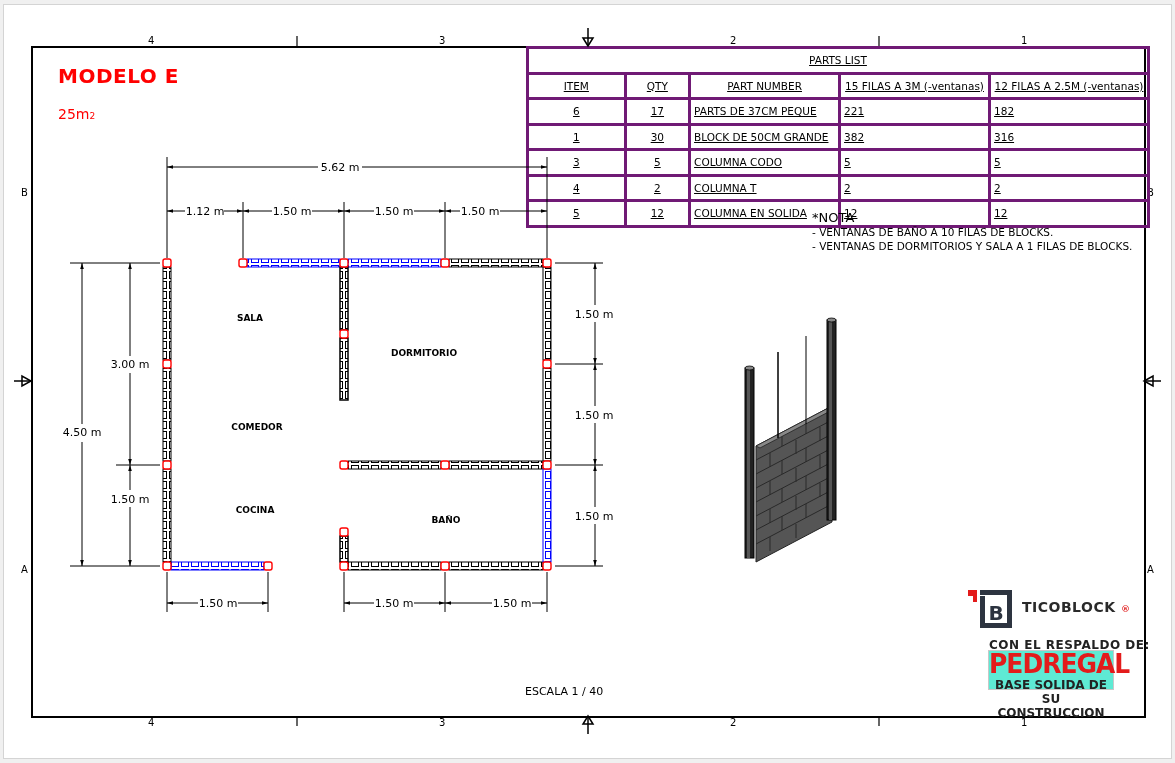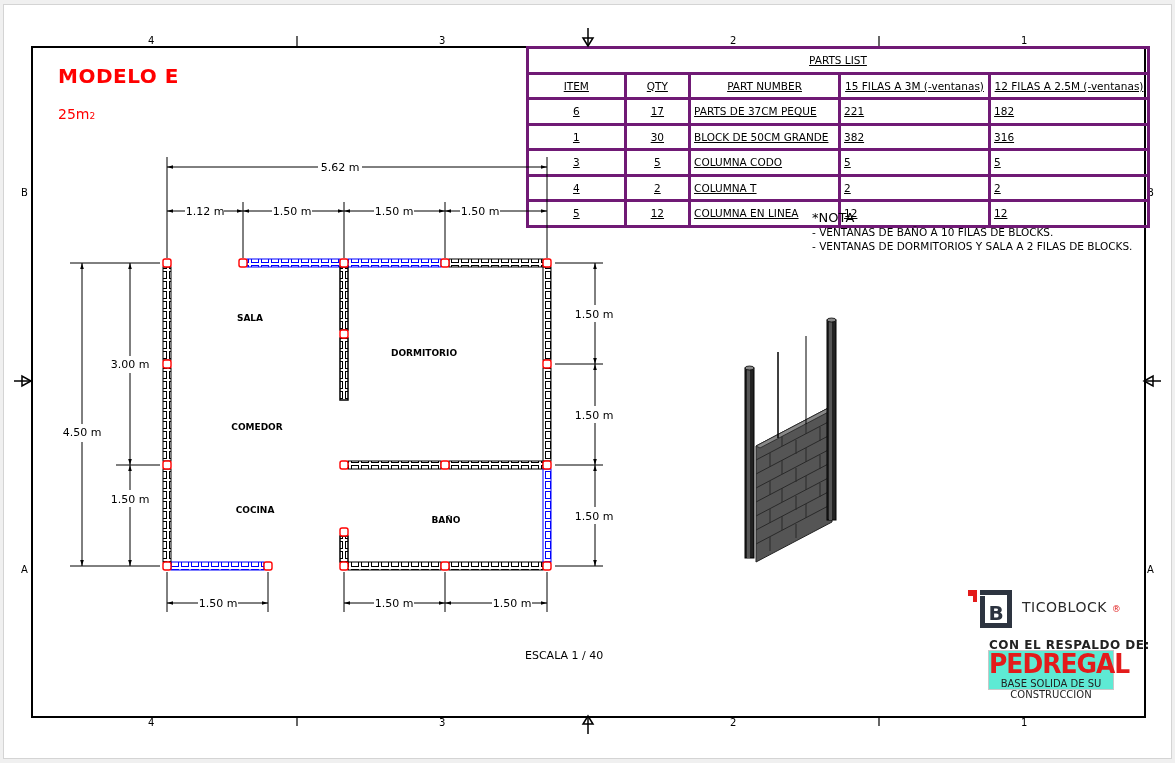--- a/index.html
+++ b/index.html
@@ -9,27 +9,27 @@
   .zone-label { position:absolute; font-size:10px; color:#000; font-family:"DejaVu Sans", sans-serif; }
   .title { position:absolute; left:58px; top:64px; color:#ff0000; font-weight:bold; font-size:20px; font-family:"DejaVu Sans", sans-serif; letter-spacing:0.5px; }
   .subtitle { position:absolute; left:58px; top:106px; color:#ff0000; font-weight:normal; font-size:14px; }
   .subtitle sub { font-size:9px; vertical-align:baseline; }
   table.parts { position:absolute; left:526px; top:46px; border-collapse:collapse; font-size:10.5px; font-family:"DejaVu Sans", sans-serif; }
   table.parts td, table.parts th { border:3px solid #701a75; padding:4px 3px; height:14.5px; font-weight:normal; white-space:nowrap;text-decoration:underline; }
   table.parts th.caption-cell { text-align:center; }
   .c { text-align:center; }
   .nota { position:absolute; left:812px; top:171px; font-size:10.5px; line-height:14px;margin-top:40px; }
   .nota .nt { font-size:13px; }
-  .escala { position:absolute; left:525px; top:649px; font-size:11px; }
-  .tico-name { position:absolute; left:1022px; top:599px; font-weight:normal; font-size:14px; color:#2a2a2a; letter-spacing:0.5px; }
+  .escala { position:absolute; left:525px; top:685px; font-size:11px; }
+  .tico-name { position:absolute; left:1022px; top:599px; font-weight:bold; font-size:14px; color:#2a2a2a; letter-spacing:0.5px; }
   .tico-name .reg { color:#e02020; font-size:9px; }
   .respaldo { position:absolute; left:989px; top:638px; font-size:12px; font-weight:bold; color:#222; letter-spacing:0.5px; }
   .pedregal-box { position:absolute; left:988px; top:650px; width:124px; height:38px; border:1px solid #c8c8c8; background:#5eead4; }
   .pedregal { position:absolute; left:0; top:0; width:124px; text-align:center; color:#e31b1b; font-weight:bold; font-size:25px; font-family:"DejaVu Sans", sans-serif; letter-spacing:-1px; line-height:28px; transform:scaleY(1.05); }
-  .pedregal-sub { position:absolute; left:0; top:27px; width:124px; text-align:center; font-size:10px; font-weight:normal; color:#222; }
+  .pedregal-sub { position:absolute; left:0; top:27px; width:124px; text-align:center; font-size:12px; font-weight:bold; color:#222; }
   svg.plan { position:absolute; left:0; top:0; }
   .dim { font-size:11px; font-family:"DejaVu Sans", sans-serif; }
   .room { font-size:9px; font-weight:bold; font-family:"DejaVu Sans", sans-serif; }
 </style>
 </head>
 <body>
 
 <div class="sheet"></div>
 <div class="frame"></div>
 
@@ -85,31 +85,31 @@
   <tr>
     <td class="c">4</td>
     <td class="c">2</td>
     <td>COLUMNA T</td>
     <td>2</td>
     <td>2</td>
   </tr>
   <tr>
     <td class="c">5</td>
     <td class="c">12</td>
-    <td>COLUMNA EN LINEA</td>
+    <td>COLUMNA EN SOLIDA</td>
     <td>12</td>
     <td>12</td>
   </tr>
 </tbody>
   </table>
 
 <div class="nota">
   <div class="nt">*NOTA</div>
   <div>- VENTANAS DE BAÑO A 10 FILAS DE BLOCKS.</div>
-  <div>- VENTANAS DE DORMITORIOS Y SALA A 2 FILAS DE BLOCKS.</div>
+  <div>- VENTANAS DE DORMITORIOS Y SALA A 1 FILAS DE BLOCKS.</div>
 </div>
 
 <svg class="plan" width="1175" height="763" viewBox="0 0 1175 763">
   <defs>
     <marker id="arr" viewBox="0 0 10 10" refX="10" refY="5" markerWidth="6" markerHeight="6" orient="auto-start-reverse">
       <path d="M0,2 L10,5 L0,8 z" fill="#000"></path>
     </marker>
     <pattern id="blkH-b" x="0" y="0" width="10" height="8" patternUnits="userSpaceOnUse">
       <rect x="1.5" y="1.5" width="7" height="5" fill="none" stroke="#0000ff" stroke-width="1"></rect>
     </pattern>

